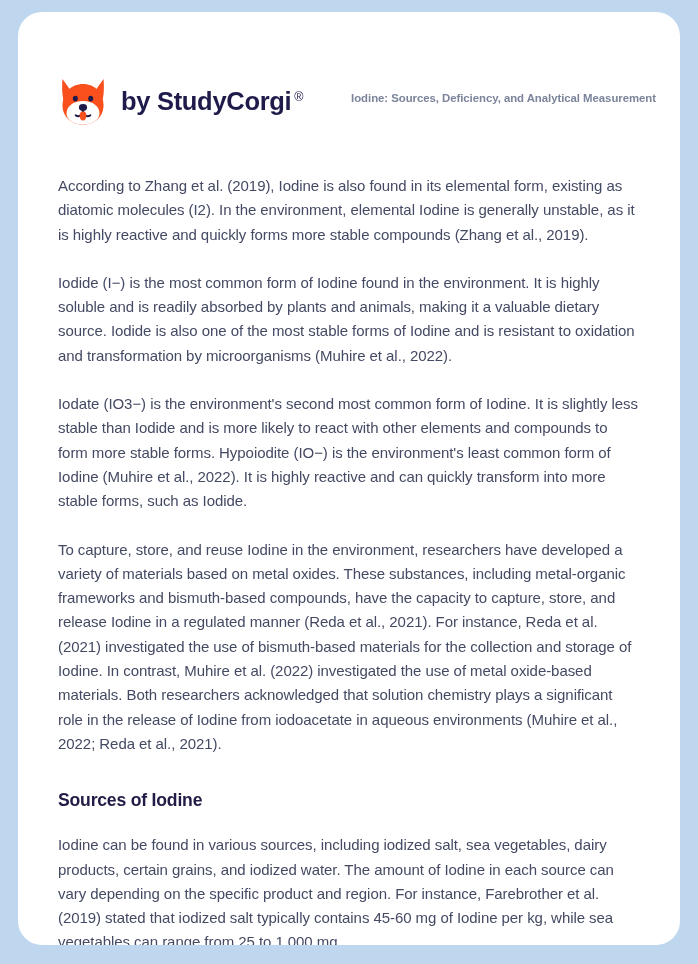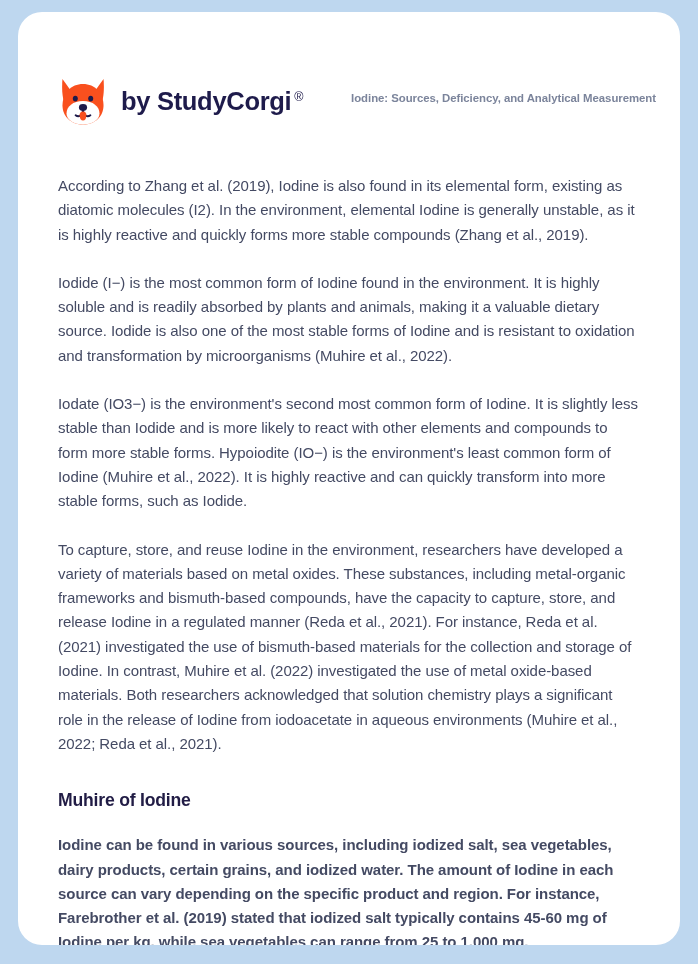--- a/index.html
+++ b/index.html
@@ -85,21 +85,20 @@
   }
   .content p {
     margin: 0 0 24px 0;
     font-size: 15px;
     line-height: 1.62;
     color: #444a63;
     letter-spacing: -0.06px;
   }
   .content p:last-child {
     margin-bottom: 0;
-    font-weight: bold;
   }
   .section-heading {
     margin: 34px 0 22px 0;
     font-size: 17.6px;
     font-weight: bold;
     color: #211c45;
     letter-spacing: -0.2px;
   }
 </style>
 </head>
@@ -130,18 +129,18 @@
     </div>
 
   </div>
 
   <div class="content">
     <p>According to Zhang et al. (2019), Iodine is also found in its elemental form, existing as diatomic molecules (I2). In the environment, elemental Iodine is generally unstable, as it is highly reactive and quickly forms more stable compounds (Zhang et al., 2019).</p>
     <p>Iodide (I−) is the most common form of Iodine found in the environment. It is highly soluble and is readily absorbed by plants and animals, making it a valuable dietary source. Iodide is also one of the most stable forms of Iodine and is resistant to oxidation and transformation by microorganisms (Muhire et al., 2022).</p>
     <p>Iodate (IO3−) is the environment's second most common form of Iodine. It is slightly less stable than Iodide and is more likely to react with other elements and compounds to form more stable forms. Hypoiodite (IO−) is the environment's least common form of Iodine (Muhire et al., 2022). It is highly reactive and can quickly transform into more stable forms, such as Iodide.</p>
     <p>To capture, store, and reuse Iodine in the environment, researchers have developed a variety of materials based on metal oxides. These substances, including metal-organic frameworks and bismuth-based compounds, have the capacity to capture, store, and release Iodine in a regulated manner (Reda et al., 2021). For instance, Reda et al. (2021) investigated the use of bismuth-based materials for the collection and storage of Iodine. In contrast, Muhire et al. (2022) investigated the use of metal oxide-based materials. Both researchers acknowledged that solution chemistry plays a significant role in the release of Iodine from iodoacetate in aqueous environments (Muhire et al., 2022; Reda et al., 2021).</p>
 
-    <h2 class="section-heading">Muhire of Iodine</h2>
+    <h2 class="section-heading">Sources of Iodine</h2>
 
     <p>Iodine can be found in various sources, including iodized salt, sea vegetables, dairy products, certain grains, and iodized water. The amount of Iodine in each source can vary depending on the specific product and region. For instance, Farebrother et al. (2019) stated that iodized salt typically contains 45-60 mg of Iodine per kg, while sea vegetables can range from 25 to 1,000 mg.</p>
   </div>
 
 </div>
 
 </body></html>

